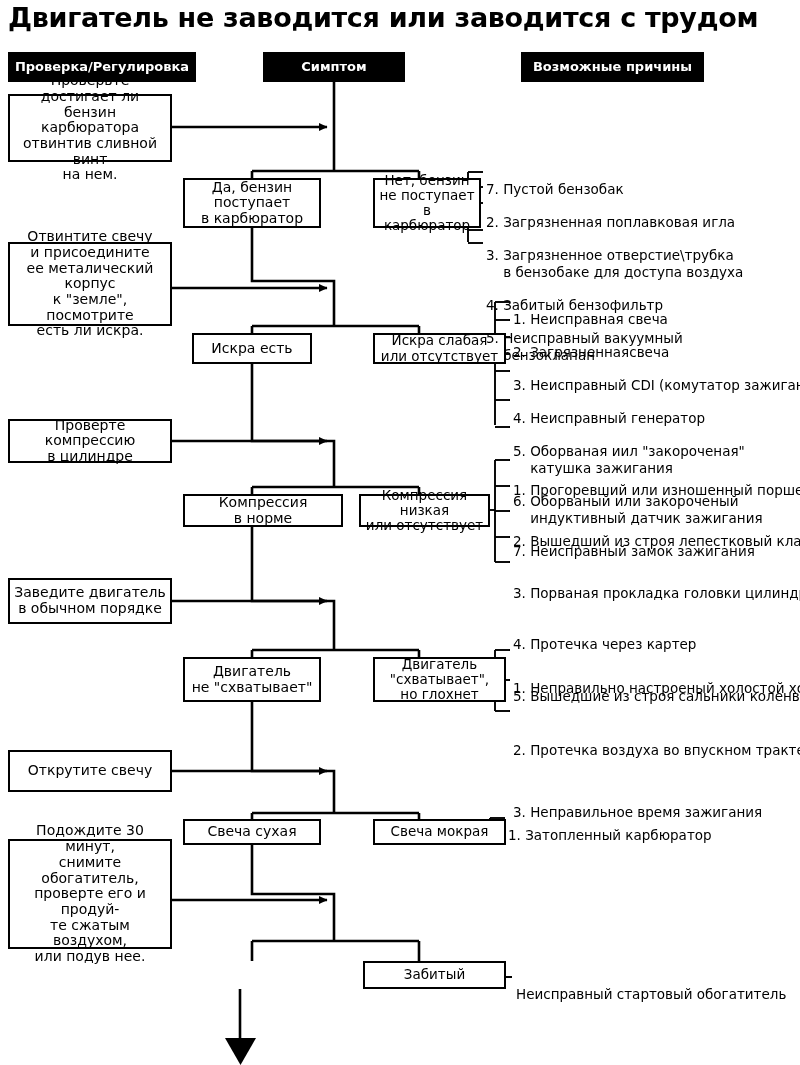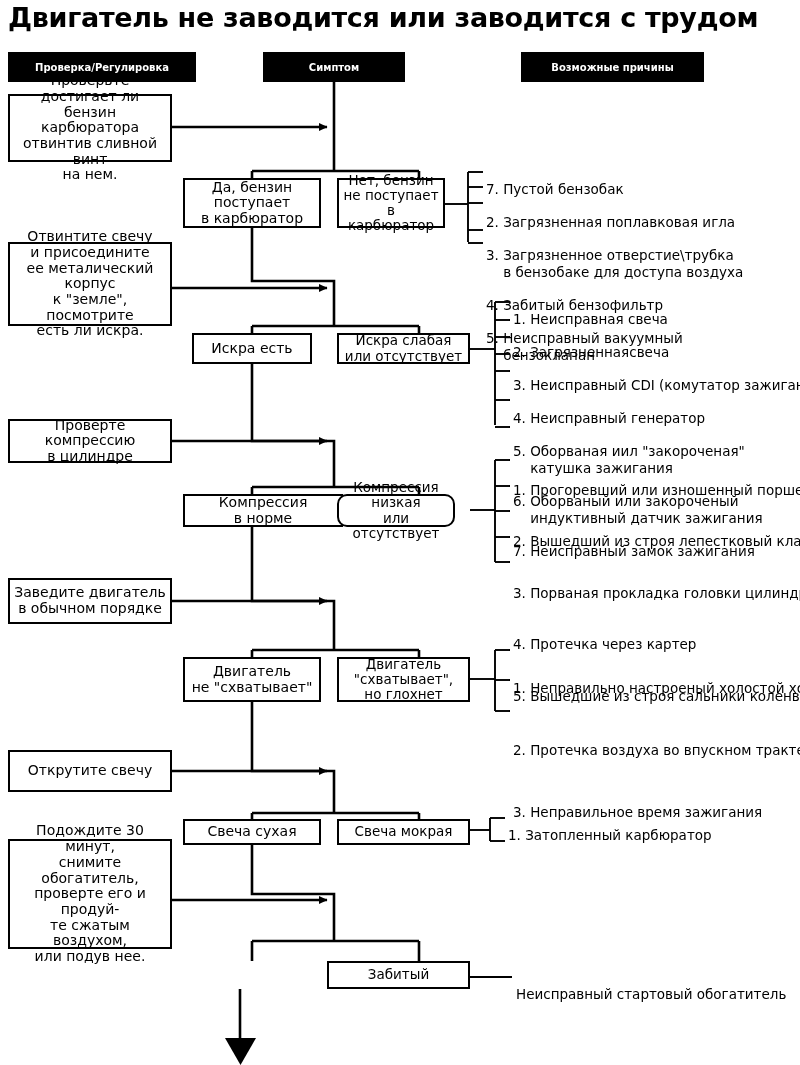--- a/index.html
+++ b/index.html
@@ -13,33 +13,33 @@
 
   .title{
     position:absolute;left:8px;top:2px;width:784px;
     font-size:27px;font-weight:bold;letter-spacing:-0.3px;
     font-family:"DejaVu Sans","Liberation Sans",sans-serif;
     white-space:nowrap;
   }
 
   .hdr{
     position:absolute;background:#000;color:#fff;
-    font-size:10px;font-weight:bold;
+    font-size:13px;font-weight:bold;
     display:flex;align-items:center;justify-content:center;
     line-height:1.1;
   }
 
   .box{
     position:absolute;background:#fff;border:2px solid #000;
     display:flex;align-items:center;justify-content:center;
     text-align:center;font-size:14px;line-height:1.12;
     box-sizing:border-box;padding:1px 3px;
     white-space:pre-line;
   }
-  .box.small{font-size:13.5px;}
+  .box.small{font-size:13.5px;margin-left:36px;}
 
   .causes{
     position:absolute;font-size:13.5px;line-height:1.23;
     white-space:pre-line;text-align:left;
   }
   .cause-line{display:block;white-space:pre;}
 </style>
 </head>
 <body>
 
@@ -180,21 +180,21 @@
 в норме</div>
   <div class="box" style="left:183px;top:657px;width:138px;height:45px;">Двигатель
 не "схватывает"</div>
   <div class="box" style="left:183px;top:819px;width:138px;height:26px;">Свеча сухая</div>
 
   <div class="box small" style="left:337px;top:178px;width:108px;height:50px;">Нет, бензин
 не поступает
 в карбюратор</div>
   <div class="box small" style="left:337px;top:333px;width:133px;height:31px;">Искра слабая
 или отсутствует</div>
-  <div class="box small" style="left:337px;top:494px;width:118px;height:33px;border-radius:10px;">Компрессия низкая
+  <div class="box small" style="left:323px;top:494px;width:131px;height:33px;">Компрессия низкая
 или отсутствует</div>
   <div class="box small" style="left:337px;top:657px;width:133px;height:45px;">Двигатель
 "схватывает",
 но глохнет</div>
   <div class="box small" style="left:337px;top:819px;width:133px;height:26px;">Свеча мокрая</div>
   <div class="box small" style="left:327px;top:961px;width:143px;height:28px;">Забитый</div>
 
   <div class="causes" style="left:486px;top:164px;">
     <span class="cause-line">7. Пустой бензобак</span>
     <span class="cause-line">2. Загрязненная поплавковая игла</span>

